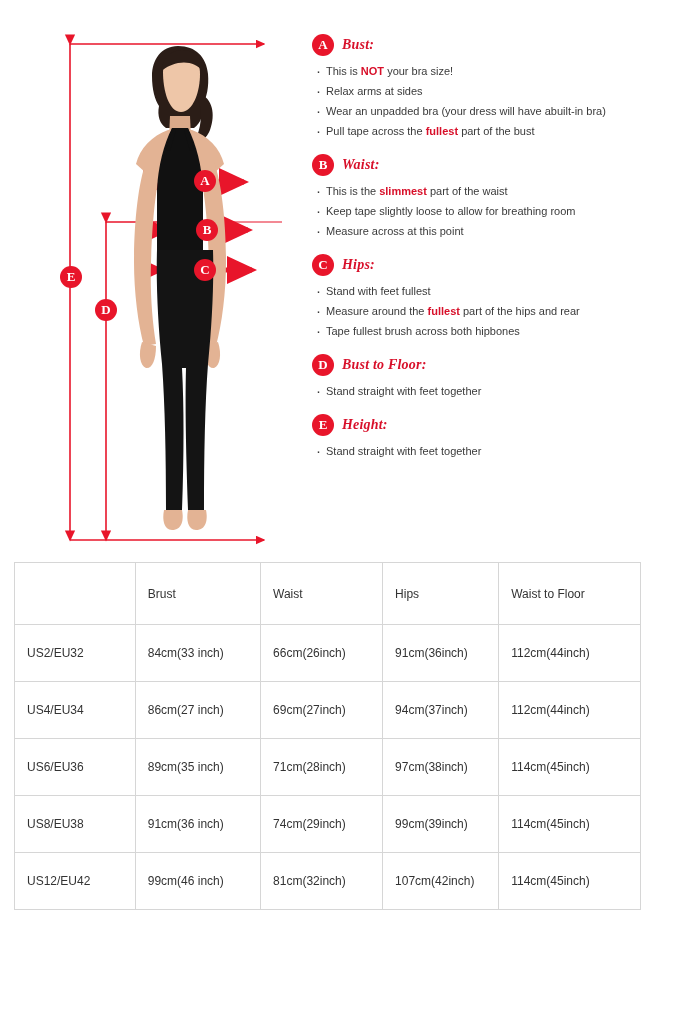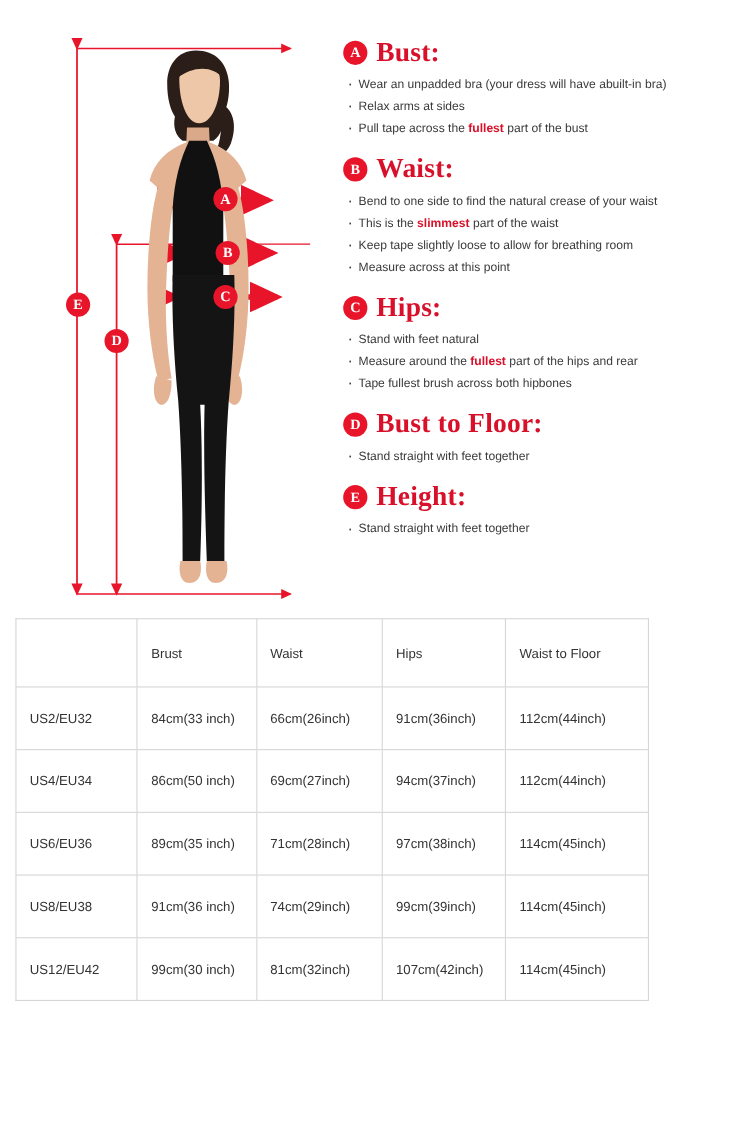--- a/index.html
+++ b/index.html
@@ -69,24 +69,25 @@
     color: #fff;
     font-family: "Liberation Serif", serif;
     font-weight: bold;
     font-size: 13px;
     line-height: 22px;
     text-align: center;
     flex: none;
   }
   .sec-title {
     font-family: "Liberation Serif", serif;
-    font-size: 25px;
+    font-size: 14px;
     font-weight: bold;
     color: #d8102a;
     letter-spacing: .2px;
+    font-style: italic;
   }
   .bullets { margin: 0; padding: 0; list-style: none; }
   .bullets li {
     font-size: 11px;
     line-height: 17px;
     color: #3a3a3a;
     padding-left: 14px;
     position: relative;
     margin-bottom: 3px;
     white-space: nowrap;
@@ -98,21 +99,21 @@
     font-size: 15px;
     color: #3a3a3a;
   }
   .bullets li.wrap { white-space: normal; }
   .em { color: #d8102a; font-weight: bold; }
 
   
   #size-table {
     position: absolute;
     left: 14px; top: 562px;
-    width: 576px;
+    width: 627px;
     border-collapse: collapse;
     font-size: 12px;
   }
   #size-table td, #size-table th {
     border: 1px solid #d6d6d6;
     height: 57px;
     padding: 0 12px;
     text-align: left;
     font-weight: normal;
     color: #333;
@@ -210,44 +211,44 @@
     <div class="marker" style="left:60px;  top:266px;">E</div>
   </div>
 
   <div id="instructions">
       <div class="sec">
         <div class="sec-head">
           <span class="sec-badge">A</span>
           <span class="sec-title">Bust:</span>
         </div>
         <ul class="bullets">
+          <li>This is <span class="em">NOT</span> your bra size!</li>
+          <li>Relax arms at sides</li>
           <li>Wear an unpadded bra (your dress will have abuilt-in bra)</li>
-          <li>Relax arms at sides</li>
           <li>Pull tape across the <span class="em">fullest</span> part of the bust</li>
         </ul>
       </div>
       <div class="sec">
         <div class="sec-head">
           <span class="sec-badge">B</span>
           <span class="sec-title">Waist:</span>
         </div>
         <ul class="bullets">
-          <li>Bend to one side to find the natural crease of your waist</li>
           <li>This is the <span class="em">slimmest</span> part of the waist</li>
           <li>Keep tape slightly loose to allow for breathing room</li>
           <li>Measure across at this point</li>
         </ul>
       </div>
       <div class="sec">
         <div class="sec-head">
           <span class="sec-badge">C</span>
           <span class="sec-title">Hips:</span>
         </div>
         <ul class="bullets">
-          <li>Stand with feet natural</li>
+          <li>Stand with feet fullest</li>
           <li>Measure around the <span class="em">fullest</span> part of the hips and rear</li>
           <li>Tape fullest brush across both hipbones</li>
         </ul>
       </div>
       <div class="sec">
         <div class="sec-head">
           <span class="sec-badge">D</span>
           <span class="sec-title">Bust to Floor:</span>
         </div>
         <ul class="bullets">
@@ -285,42 +286,42 @@
     <tbody>
         <tr>
           <td>US2/EU32</td>
           <td>84cm(33 inch)</td>
           <td>66cm(26inch)</td>
           <td>91cm(36inch)</td>
           <td>112cm(44inch)</td>
         </tr>
         <tr>
           <td>US4/EU34</td>
-          <td>86cm(50 inch)</td>
+          <td>86cm(27 inch)</td>
           <td>69cm(27inch)</td>
           <td>94cm(37inch)</td>
           <td>112cm(44inch)</td>
         </tr>
         <tr>
           <td>US6/EU36</td>
           <td>89cm(35 inch)</td>
           <td>71cm(28inch)</td>
           <td>97cm(38inch)</td>
           <td>114cm(45inch)</td>
         </tr>
         <tr>
           <td>US8/EU38</td>
           <td>91cm(36 inch)</td>
           <td>74cm(29inch)</td>
           <td>99cm(39inch)</td>
           <td>114cm(45inch)</td>
         </tr>
         <tr>
           <td>US12/EU42</td>
-          <td>99cm(30 inch)</td>
+          <td>99cm(46 inch)</td>
           <td>81cm(32inch)</td>
           <td>107cm(42inch)</td>
           <td>114cm(45inch)</td>
         </tr>
       </tbody>
   </table>
 
 </div>
 
 </body></html>

